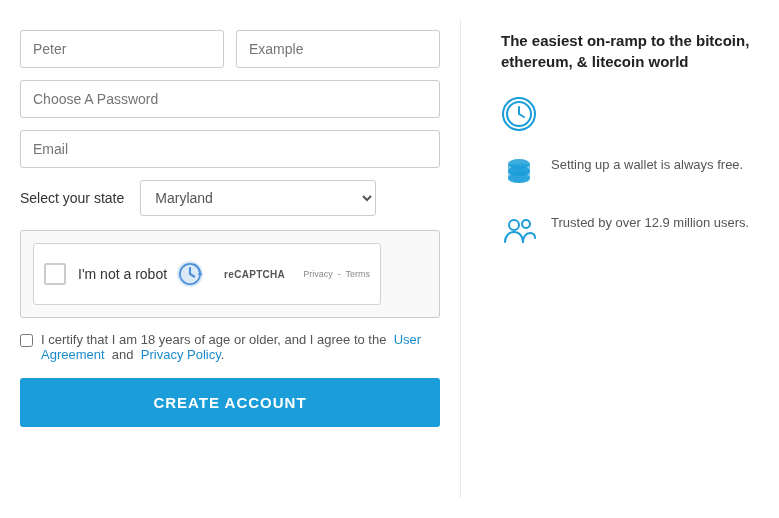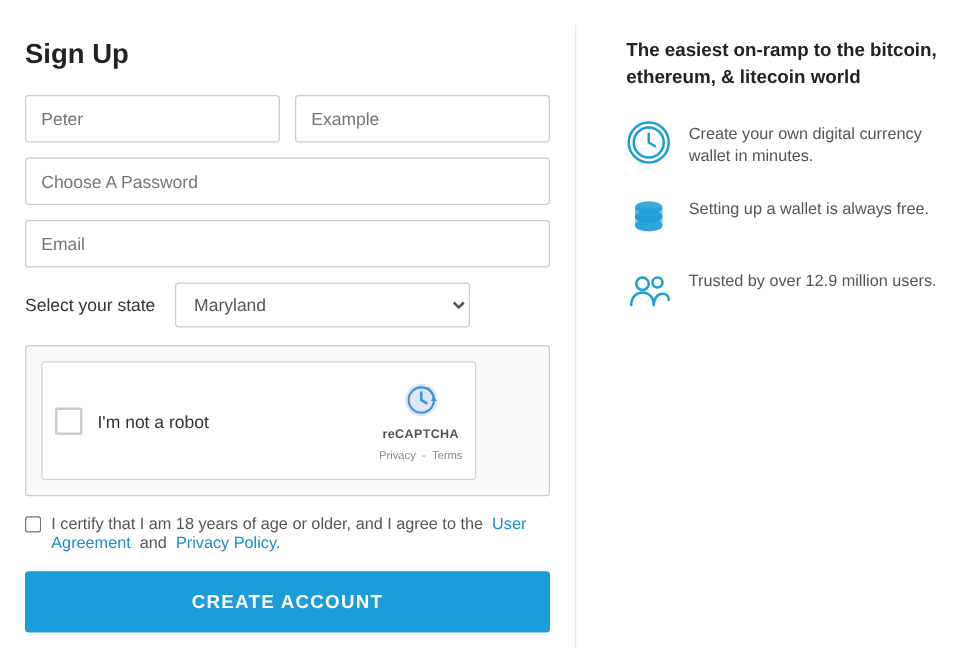--- a/index.html
+++ b/index.html
@@ -107,24 +107,24 @@
       border-radius: 2px;
       background: #fff;
       flex-shrink: 0;
     }
     .captcha-label {
       font-size: 14px;
       color: #333;
     }
     .captcha-right {
       display: flex;
-      flex-direction: column;
+      flex-direction: row;
       align-items: center;
       justify-content: center;
-      gap: 6px;
+      gap: 18px;
     }
     .recaptcha-icon {
       width: 32px;
       height: 32px;
     }
     .captcha-brand {
       font-size: 10px;
       color: #555;
       font-weight: bold;
       letter-spacing: 0.3px;
@@ -197,21 +197,20 @@
       line-height: 1.4;
       padding-top: 2px;
     }
   </style>
 </head>
 <body>
 
 <div class="container">
 
   <div class="left-panel">
-    <h1 class="page-title">Sign Up</h1>
 
     <div class="name-row">
       <input type="text" placeholder="Peter" style="">
       <input type="text" placeholder="Example" style="">
     </div>
 
     <div class="field-row">
       <input type="password" placeholder="Choose A Password" style="">
     </div>
 
@@ -282,21 +281,20 @@
     <p class="tagline">The easiest on-ramp to the bitcoin, ethereum, &amp; litecoin world</p>
 
     <div class="feature-list">
 
       <div class="feature-item">
         <svg class="feature-icon" viewBox="0 0 36 36" fill="none" xmlns="http://www.w3.org/2000/svg">
           <rect x="2" y="2" width="32" height="32" rx="16" stroke="#1a9dd9" stroke-width="2"></rect>
           <circle cx="18" cy="18" r="12" stroke="#1a9dd9" stroke-width="2"></circle>
           <path d="M18 11 L18 18 L23 21" stroke="#1a9dd9" stroke-width="2" stroke-linecap="round" stroke-linejoin="round"></path>
         </svg>
-        <p class="feature-text">Create your own digital currency wallet in minutes.</p>
       </div>
 
       <div class="feature-item">
         <svg class="feature-icon" viewBox="0 0 36 36" xmlns="http://www.w3.org/2000/svg">
           <ellipse cx="18" cy="10" rx="11" ry="5" fill="#1a9dd9" opacity="0.85"></ellipse>
           <path d="M7 10 L7 17 Q7 22 18 22 Q29 22 29 17 L29 10" fill="#1a9dd9" opacity="0.6"></path>
           <ellipse cx="18" cy="17" rx="11" ry="5" fill="#1a9dd9" opacity="0.85"></ellipse>
           <path d="M7 17 L7 24 Q7 29 18 29 Q29 29 29 24 L29 17" fill="#1a9dd9" opacity="0.5"></path>
           <ellipse cx="18" cy="24" rx="11" ry="5" fill="#1a9dd9" opacity="0.85"></ellipse>
         </svg>

